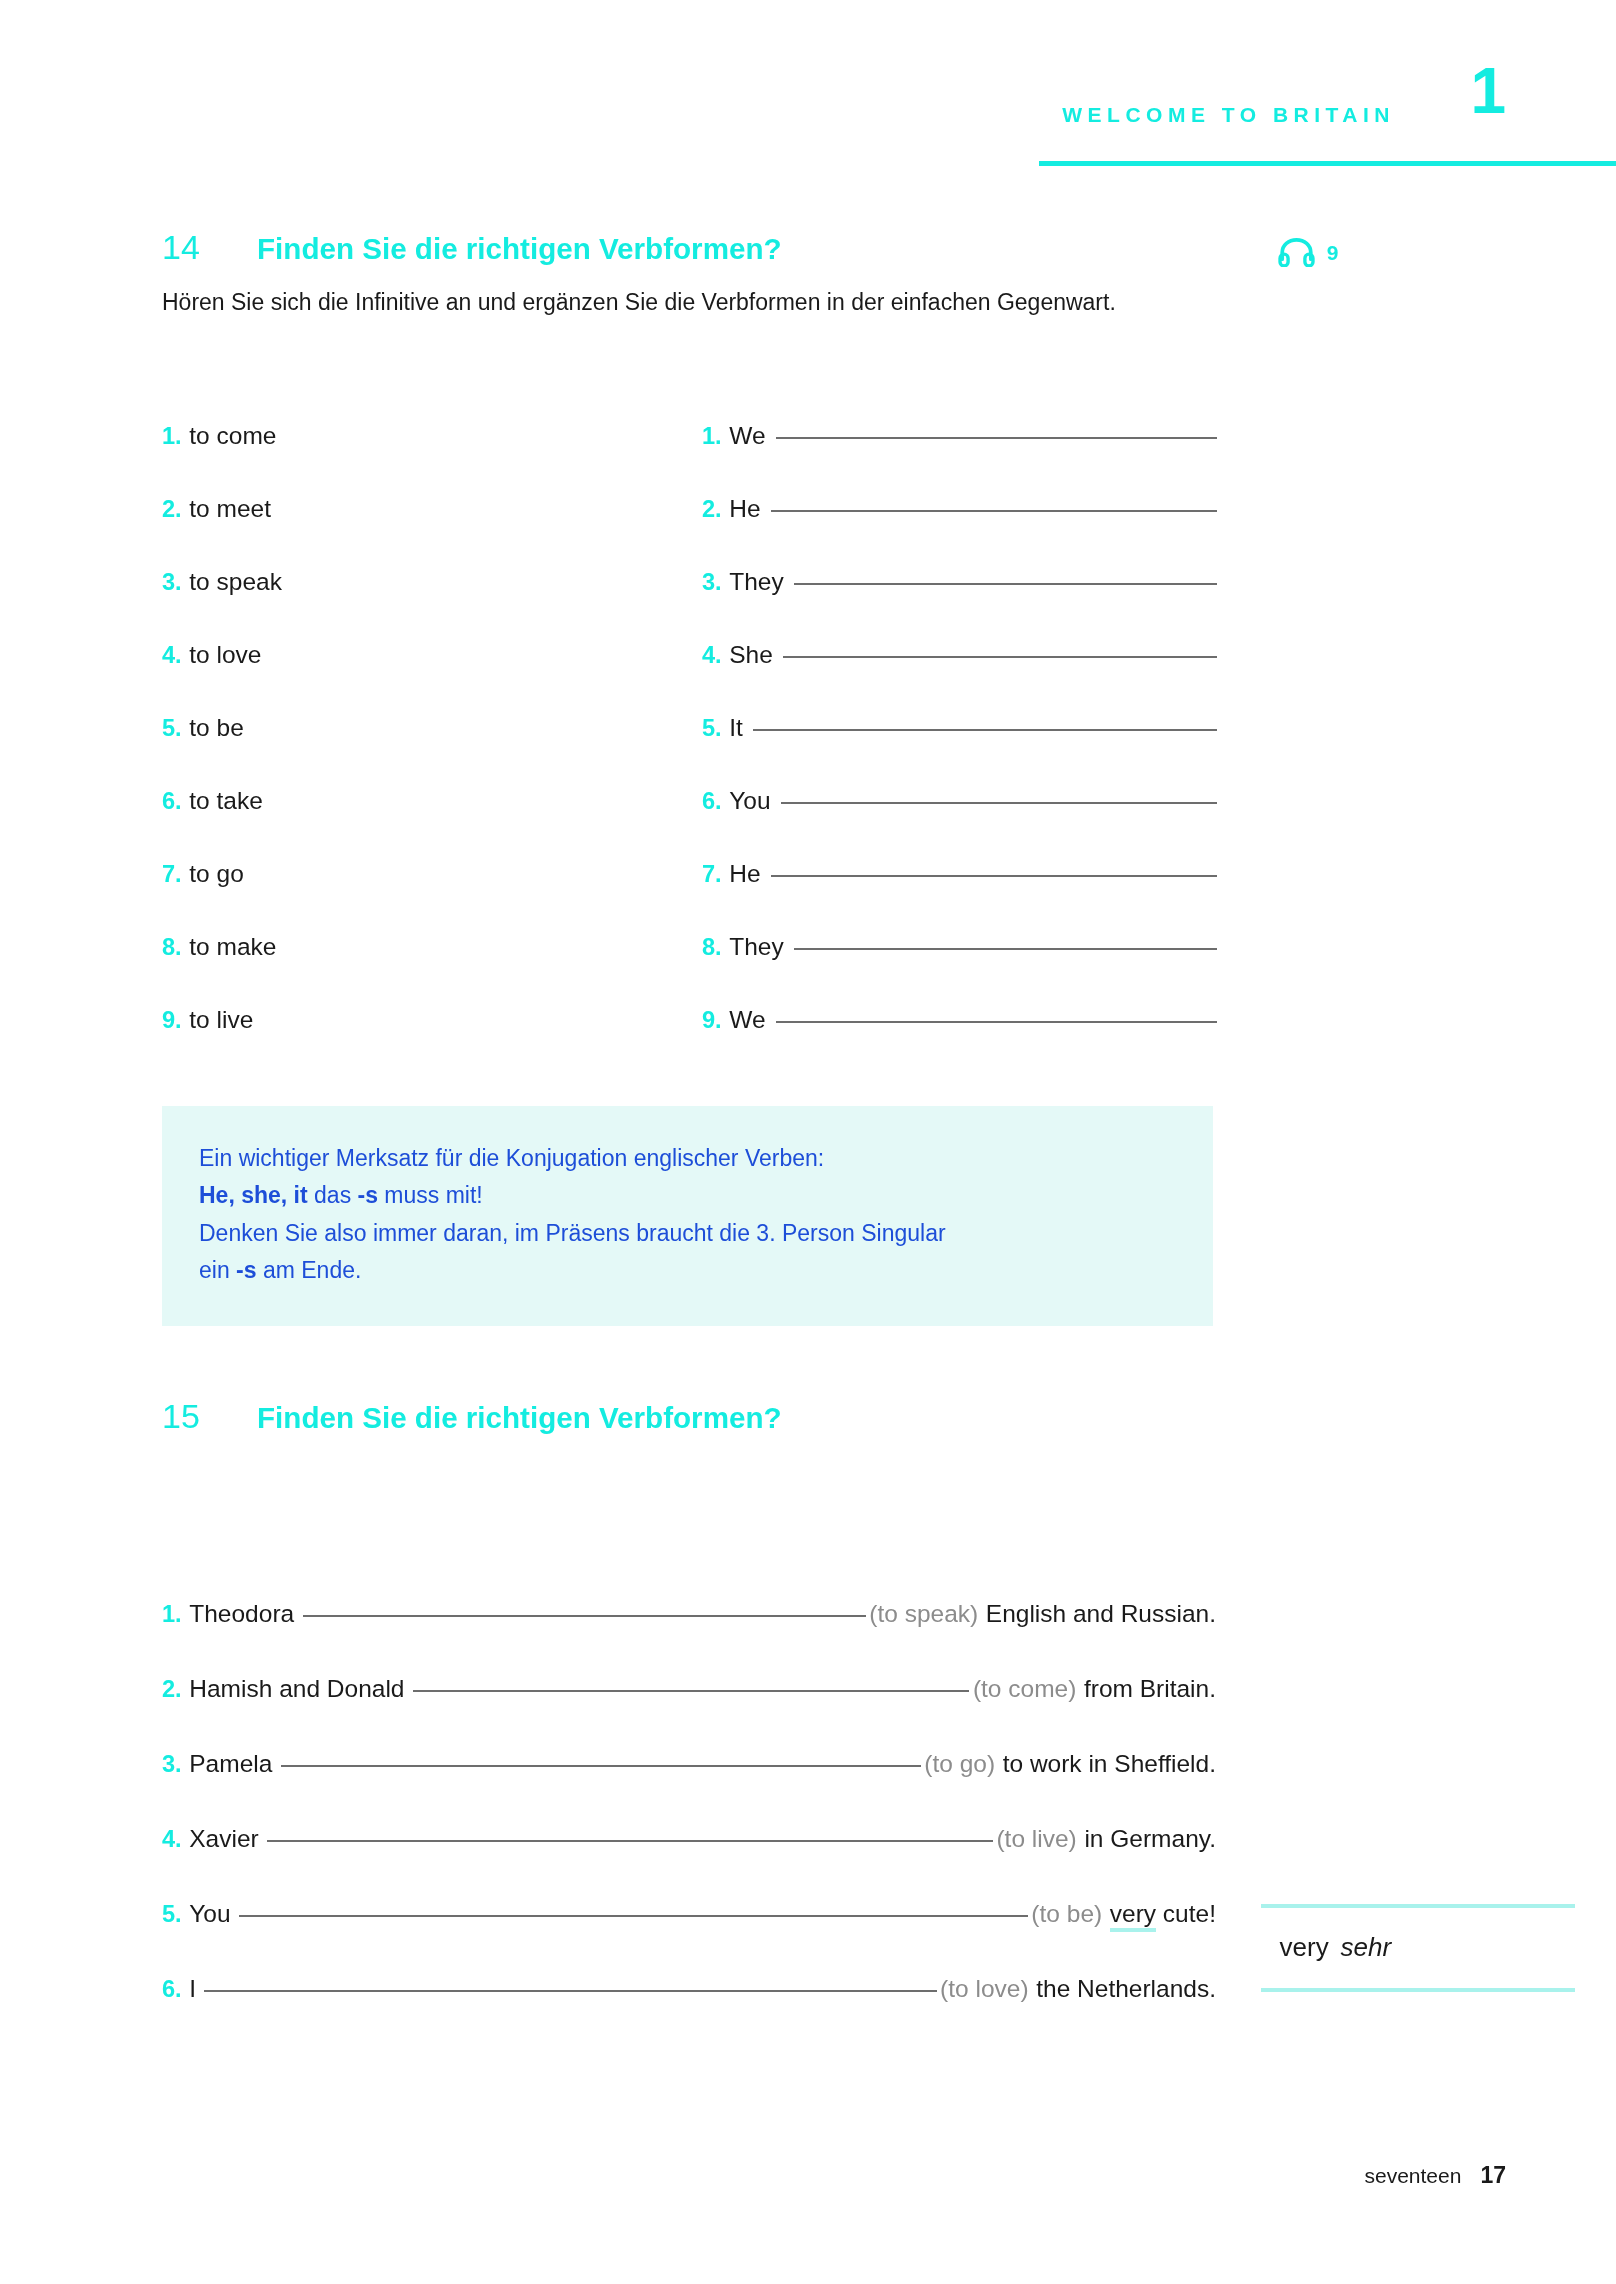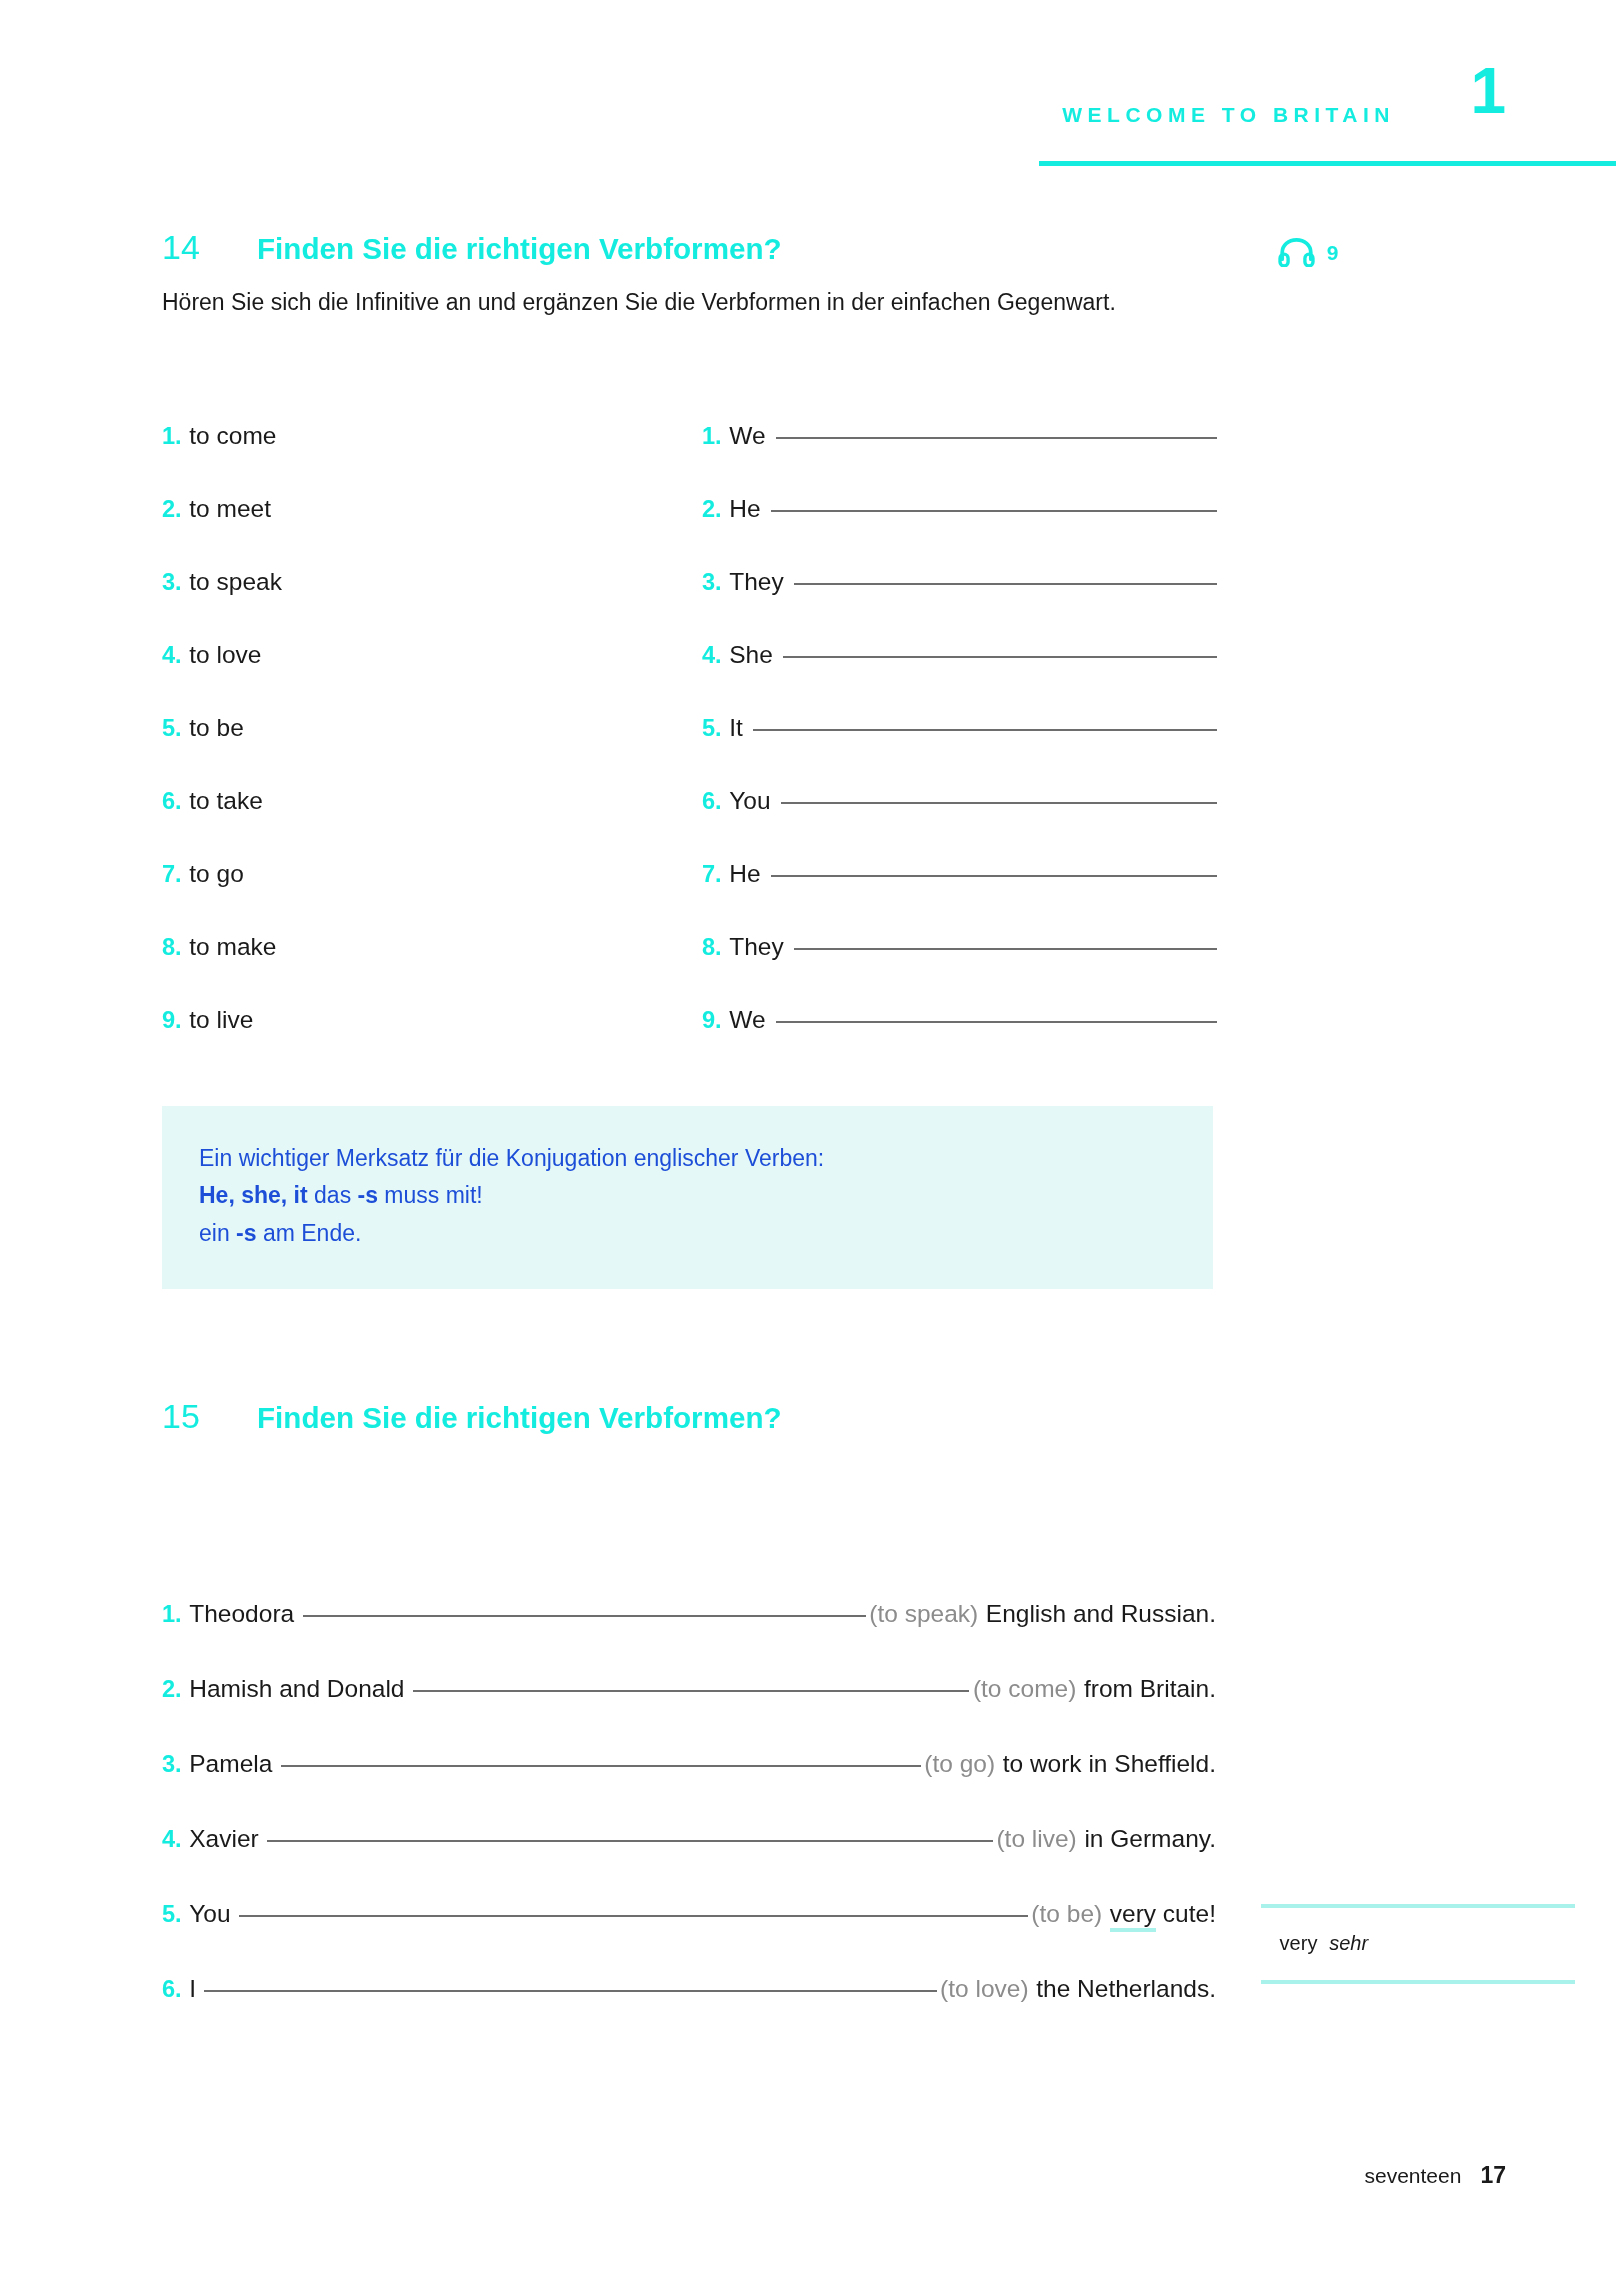--- a/index.html
+++ b/index.html
@@ -185,21 +185,21 @@
     position: absolute;
     left: 1261px;
     top: 1904px;
     width: 314px;
     border-top: 4.2px solid #A9F2EC;
     border-bottom: 4.2px solid #A9F2EC;
     box-sizing: border-box;
     padding: 23.6px 0 25px 18.6px;
   }
   .glossary-entry {
-    font-size: 20px;
+    font-size: 26px;
     color: #1a1a1a;
     white-space: nowrap;
   }
   .glossary-term { margin-right: 11.8px; }
   .glossary-translation { font-style: italic; }
 
   
   .page-footer {
     position: absolute;
     right: 110px;
@@ -348,20 +348,21 @@
       <span class="pronoun">We</span>
       <span class="answer-line"></span>
     </div>
   </div>
 
 </div>
 
 <div class="tip-box">
   <div class="tip-line">Ein wichtiger Merksatz für die Konjugation englischer Verben:</div>
   <div class="tip-line"><b>He, she, it</b><span> das </span><b>-s</b><span> muss mit!</span></div>
+  <div class="tip-line">Denken Sie also immer daran, im Präsens braucht die 3. Person Singular</div>
   <div class="tip-line"><span>ein </span><b>-s</b><span> am Ende.</span></div>
 </div>
 
 <div class="exercise" style="top:1397px;">
   <div class="ex-head">
     <span class="ex-num">15</span>
     <span class="ex-title">Finden Sie die richtigen Verbformen?</span>
   </div>
 </div>
 

